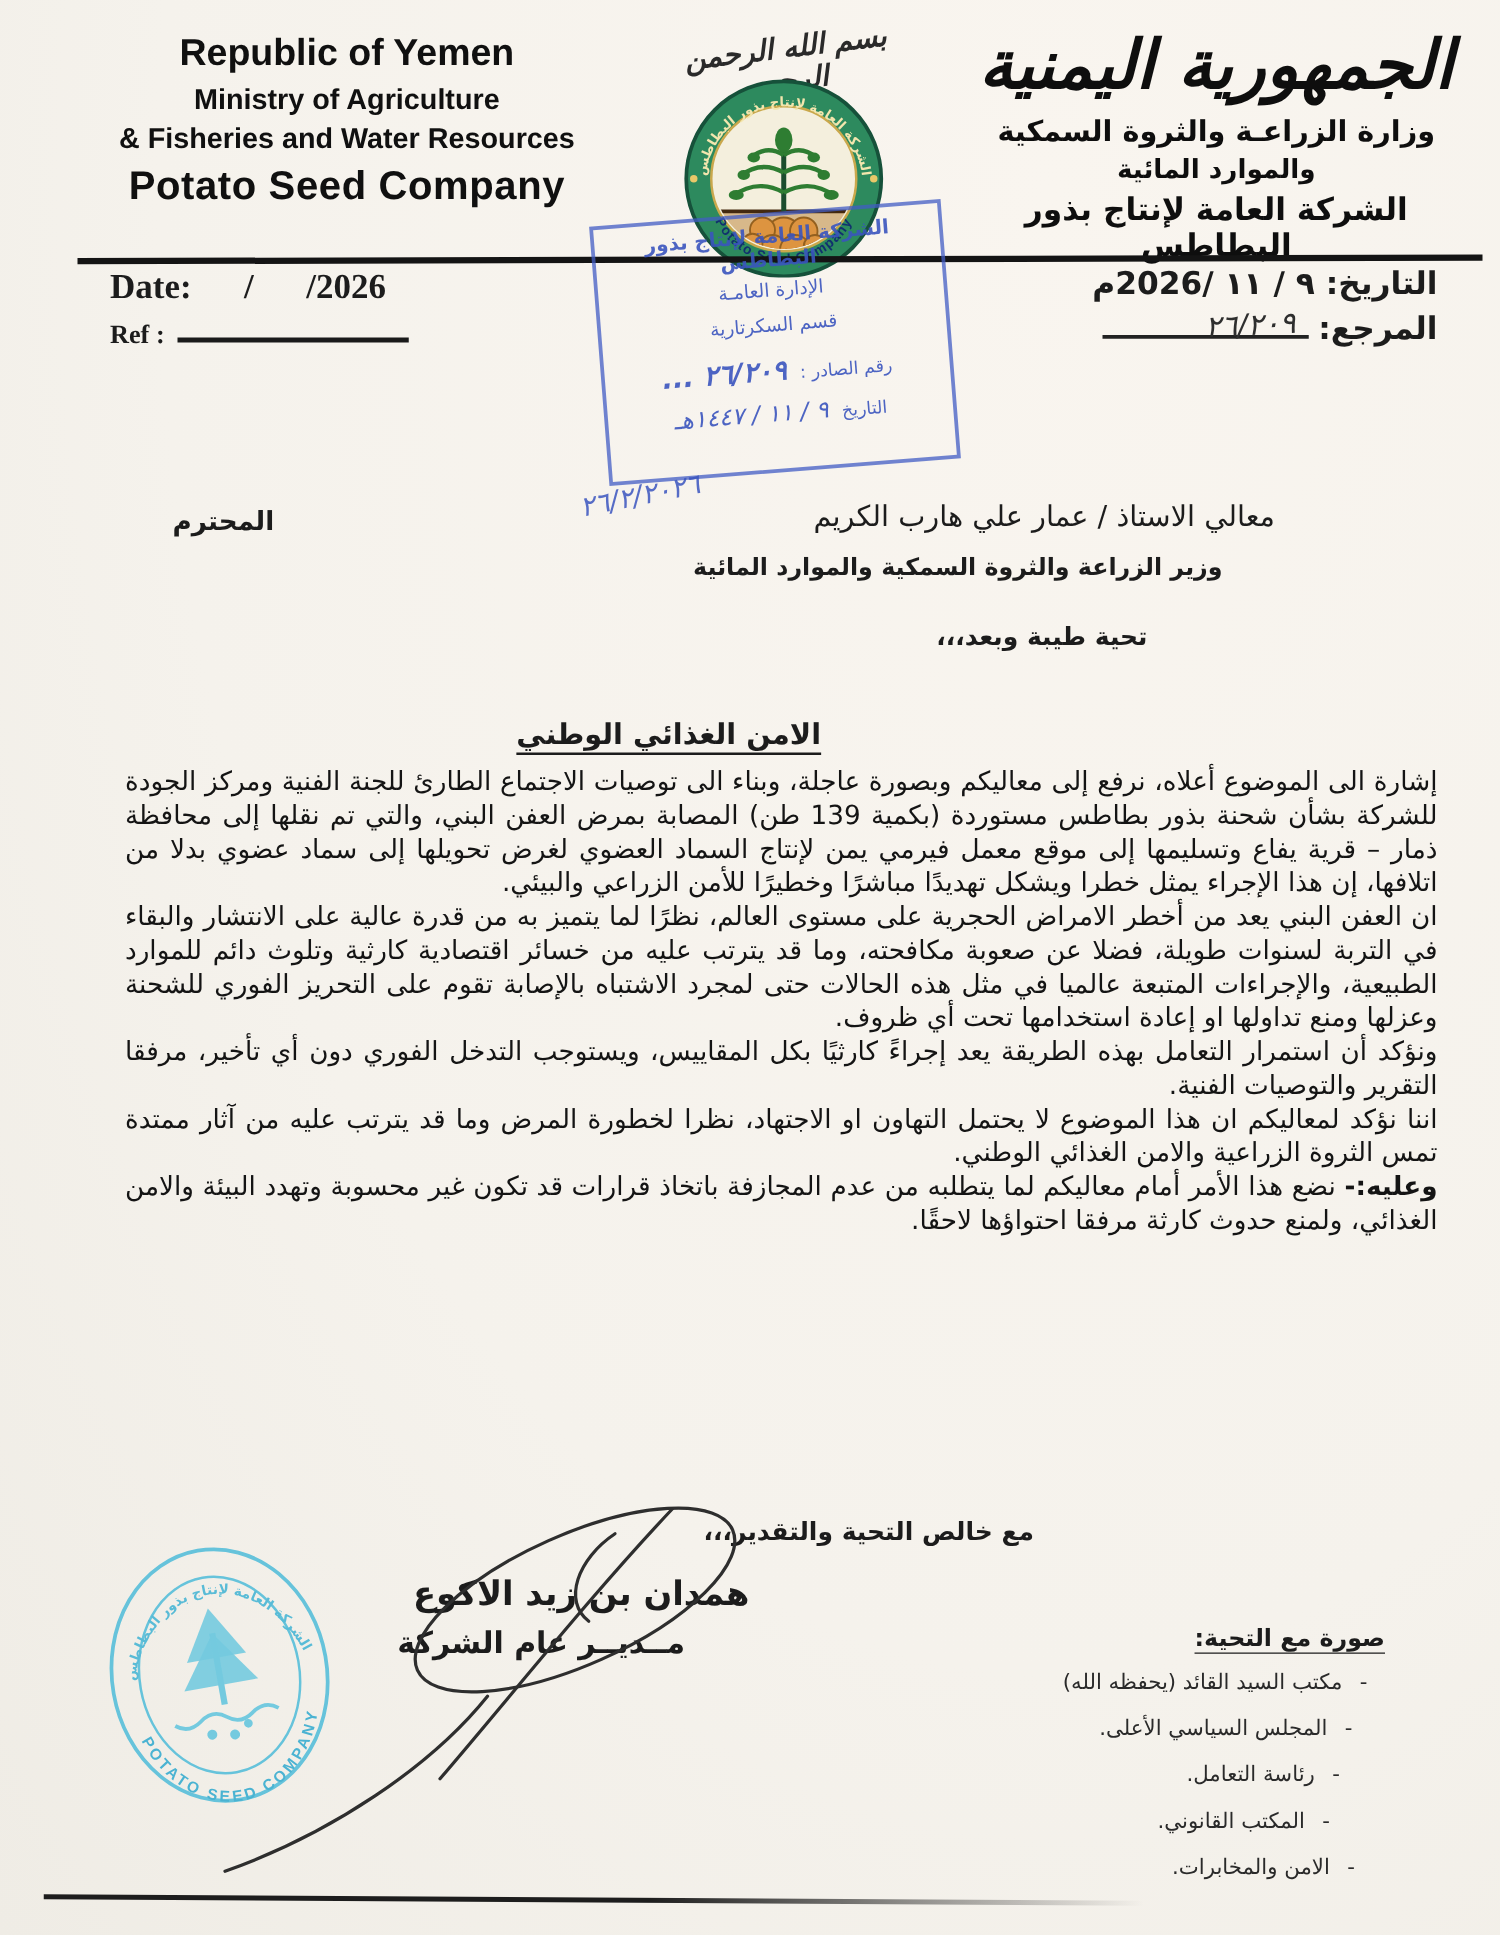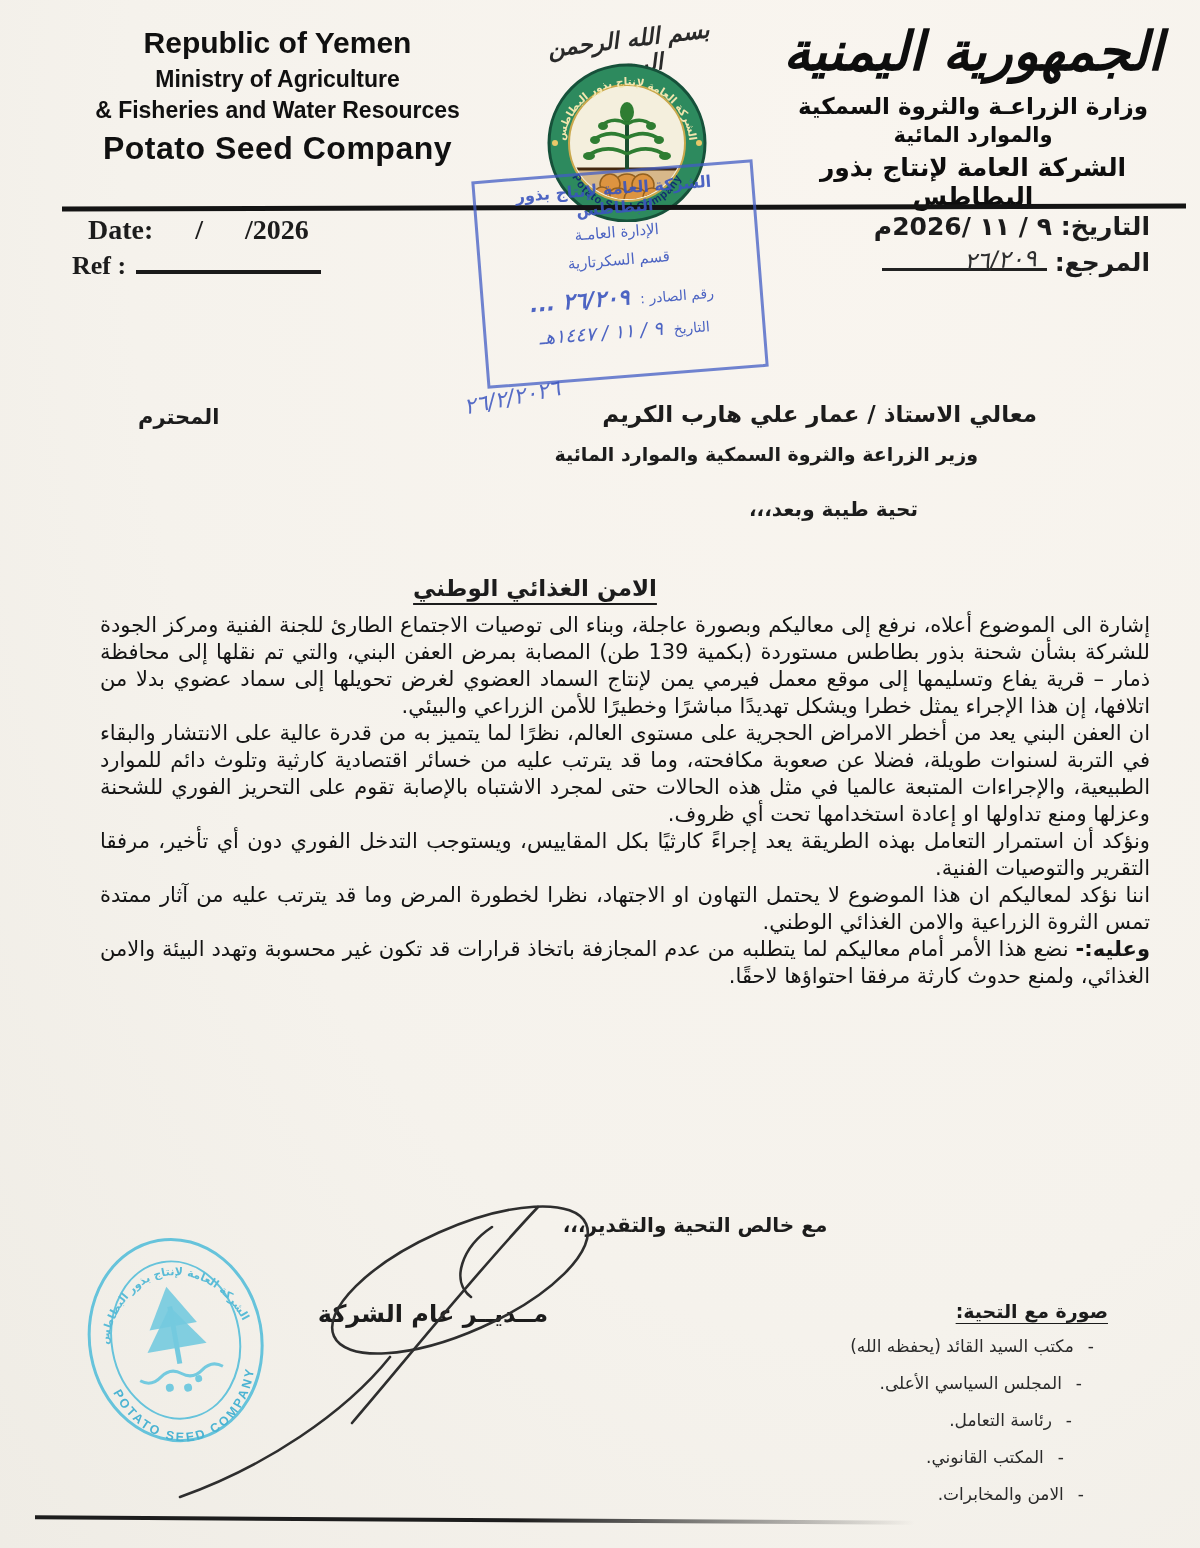--- a/index.html
+++ b/index.html
@@ -32,21 +32,21 @@
   .lh-ar .comp { font-size:25px; font-weight:bold; margin-top:6px; }
 
   .logo-wrap { left:546px; top:60px; width:162px; height:162px; }
 
   .rule-top { left:62px; top:205px; width:1124px; height:5px; background:#141414; transform:rotate(-.15deg); }
   .rule-bottom { left:35px; top:1518px; width:880px; height:4px;
     background:linear-gradient(to right,#1d1d1d 55%, rgba(29,29,29,0)); transform:rotate(.35deg); }
 
   
   .date-en { left:88px; top:214px; font-size:28px; font-weight:bold; white-space:pre; }
-  .ref-en  { left:72px; top:250px; font-size:26px; font-weight:bold; }
+  .ref-en  { left:88px; top:250px; font-size:21px; font-weight:bold; }
   .ref-en .line { display:inline-block; width:185px; border-bottom:4px solid #1a1a1a; height:24px; margin-left:10px; }
 
   .date-ar { right:50px; top:212px; font-size:25px; font-weight:bold; text-align:right; }
   .ref-ar  { right:50px; top:248px; font-size:25px; font-weight:bold; text-align:right; }
   .ref-ar .line { display:inline-block; width:165px; border-bottom:3px solid #222; height:20px; margin-right:8px; position:relative; }
   .ref-ar .hand { position:absolute; right:10px; bottom:-6px; font-size:24px; font-style:italic;
     font-weight:normal; transform:rotate(-3deg); color:#2e2e2e; white-space:nowrap; }
 
   
   .stamp-blue { left:479px; top:170px; width:282px; height:208px; transform:rotate(-4.5deg);
@@ -55,21 +55,21 @@
   .stamp-blue .s2 { font-size:15px; margin-top:6px; }
   .stamp-blue .s3 { font-size:15px; margin-top:10px; letter-spacing:2px; }
   .stamp-blue .srow { margin-top:16px; font-size:14px; }
   .stamp-blue .sval { font-size:22px; font-style:italic; font-weight:bold; margin-right:6px; }
   .stamp-blue .drow { margin-top:10px; font-size:14px; }
   .stamp-blue .dval { font-size:19px; font-style:italic; margin-right:6px; }
   .stamp-blue .g    { position:absolute; left:-28px; bottom:-26px; font-size:22px; font-style:italic;
     transform:rotate(-7deg); color:rgba(58,84,190,.85); }
 
   
-  .addr1 { right:163px; top:401px; font-size:23px; font-weight:bold; }
+  .addr1 { right:180px; top:401px; font-size:23px; font-weight:normal; }
   .honor { left:138px; top:405px; font-size:21px; font-weight:bold; }
   .addr2 { right:222px; top:443px; font-size:19px; font-weight:bold; }
   .greet { right:282px; top:497px; font-size:20px; font-weight:bold; }
 
   
   .subj1 { left:100px; top:534px; width:1050px; font-size:23px; font-weight:bold;
     direction:rtl; text-align:justify; text-align-last:justify;
     text-decoration:underline; text-underline-offset:7px; }
   .subj2 { left:405px; top:575px; width:260px; text-align:center; font-size:23px; font-weight:bold;
     text-decoration:underline; text-underline-offset:7px; }
@@ -233,20 +233,21 @@
       </g>
       <text font-size="11" font-weight="bold" fill="#3fb3d4" font-family="DejaVu Sans, sans-serif">
         <textPath href="#rArcTop" startOffset="50%" text-anchor="middle">الشركة العامة لإنتاج بذور البطاطس</textPath>
       </text>
       <text font-size="12.5" font-weight="bold" fill="#2ea9cf" letter-spacing="2.5" font-family="Liberation Sans, sans-serif">
         <textPath href="#rArcBot" startOffset="50%" text-anchor="middle">POTATO SEED COMPANY</textPath>
       </text>
     </svg>
   </div>
 
+  <div class="abs sig-name ar">همدان بن زيد الاكوع</div>
   <div class="abs sig-title ar">مــديــر عام الشركة</div>
 
   <div class="abs sig-scribble">
     <svg width="540" height="340" viewBox="0 0 540 340">
       <g fill="none" stroke="#2e2e2e" stroke-width="2.6" stroke-linecap="round">
         <ellipse cx="320" cy="95" rx="138" ry="52" transform="rotate(-24 320 95)"></ellipse>
         <path d="M 250 172 C 205 228, 125 282, 40 312"></path>
         <path d="M 398 22 C 332 92, 272 168, 212 238"></path>
         <path d="M 352 42 C 322 62, 310 96, 331 112"></path>
       </g>

